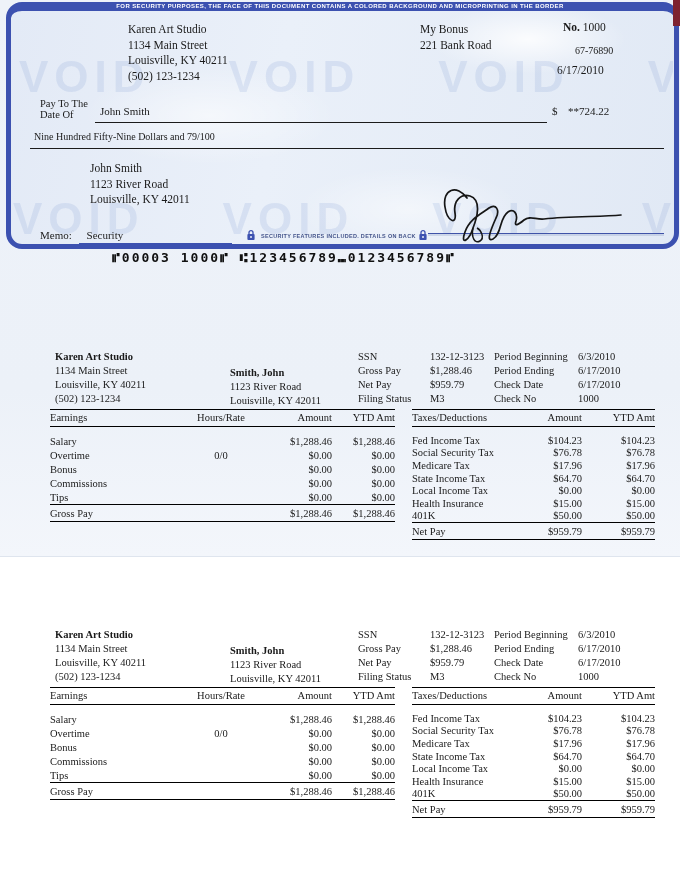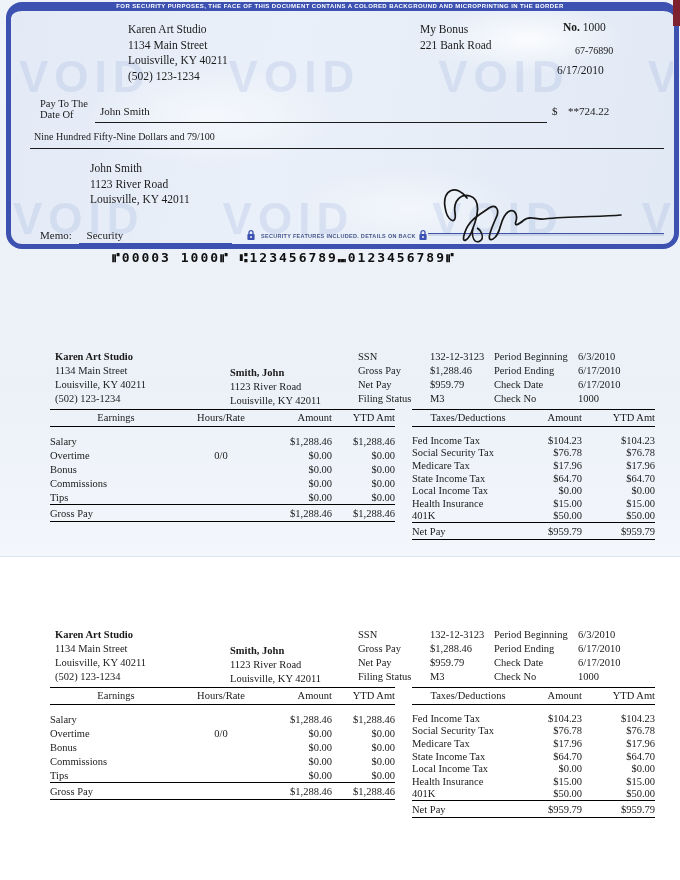--- a/index.html
+++ b/index.html
@@ -81,21 +81,21 @@
   .info-right{left:494px;top:0;grid-template-columns:84px auto;}
   table.tbl{border-collapse:collapse;table-layout:fixed;font-size:10.5px;}
   .tbl th{
     font-weight:normal;border-top:1px solid #000;border-bottom:1px solid #000;
     padding:2px 0 3px;line-height:11px;
   }
   .tbl td{line-height:11px;padding:1.5px 0;}
   .tbl.deductions td{padding:.8px 0;}
   .tbl tr.gap td{padding:0;height:7px;border:none;}
   .tbl tr.total td{border-top:1px solid #000;border-bottom:1px solid #000;padding:2.5px 0;}
-  .l{text-align:center;} .c{text-align:center;} .r{text-align:right;}
+  .l{text-align:left;} .c{text-align:center;} .r{text-align:right;}
   .earnings-tbl{left:50px;top:59px;width:345px;}
   .deductions-tbl{left:412px;top:59px;width:243px;}
 </style>
 </head>
 <body>
 
 <div class="scan-area"></div>
 
 <div class="check-frame"></div>
 <div class="banner">FOR SECURITY PURPOSES, THE FACE OF THIS DOCUMENT CONTAINS A COLORED BACKGROUND AND MICROPRINTING IN THE BORDER</div>

